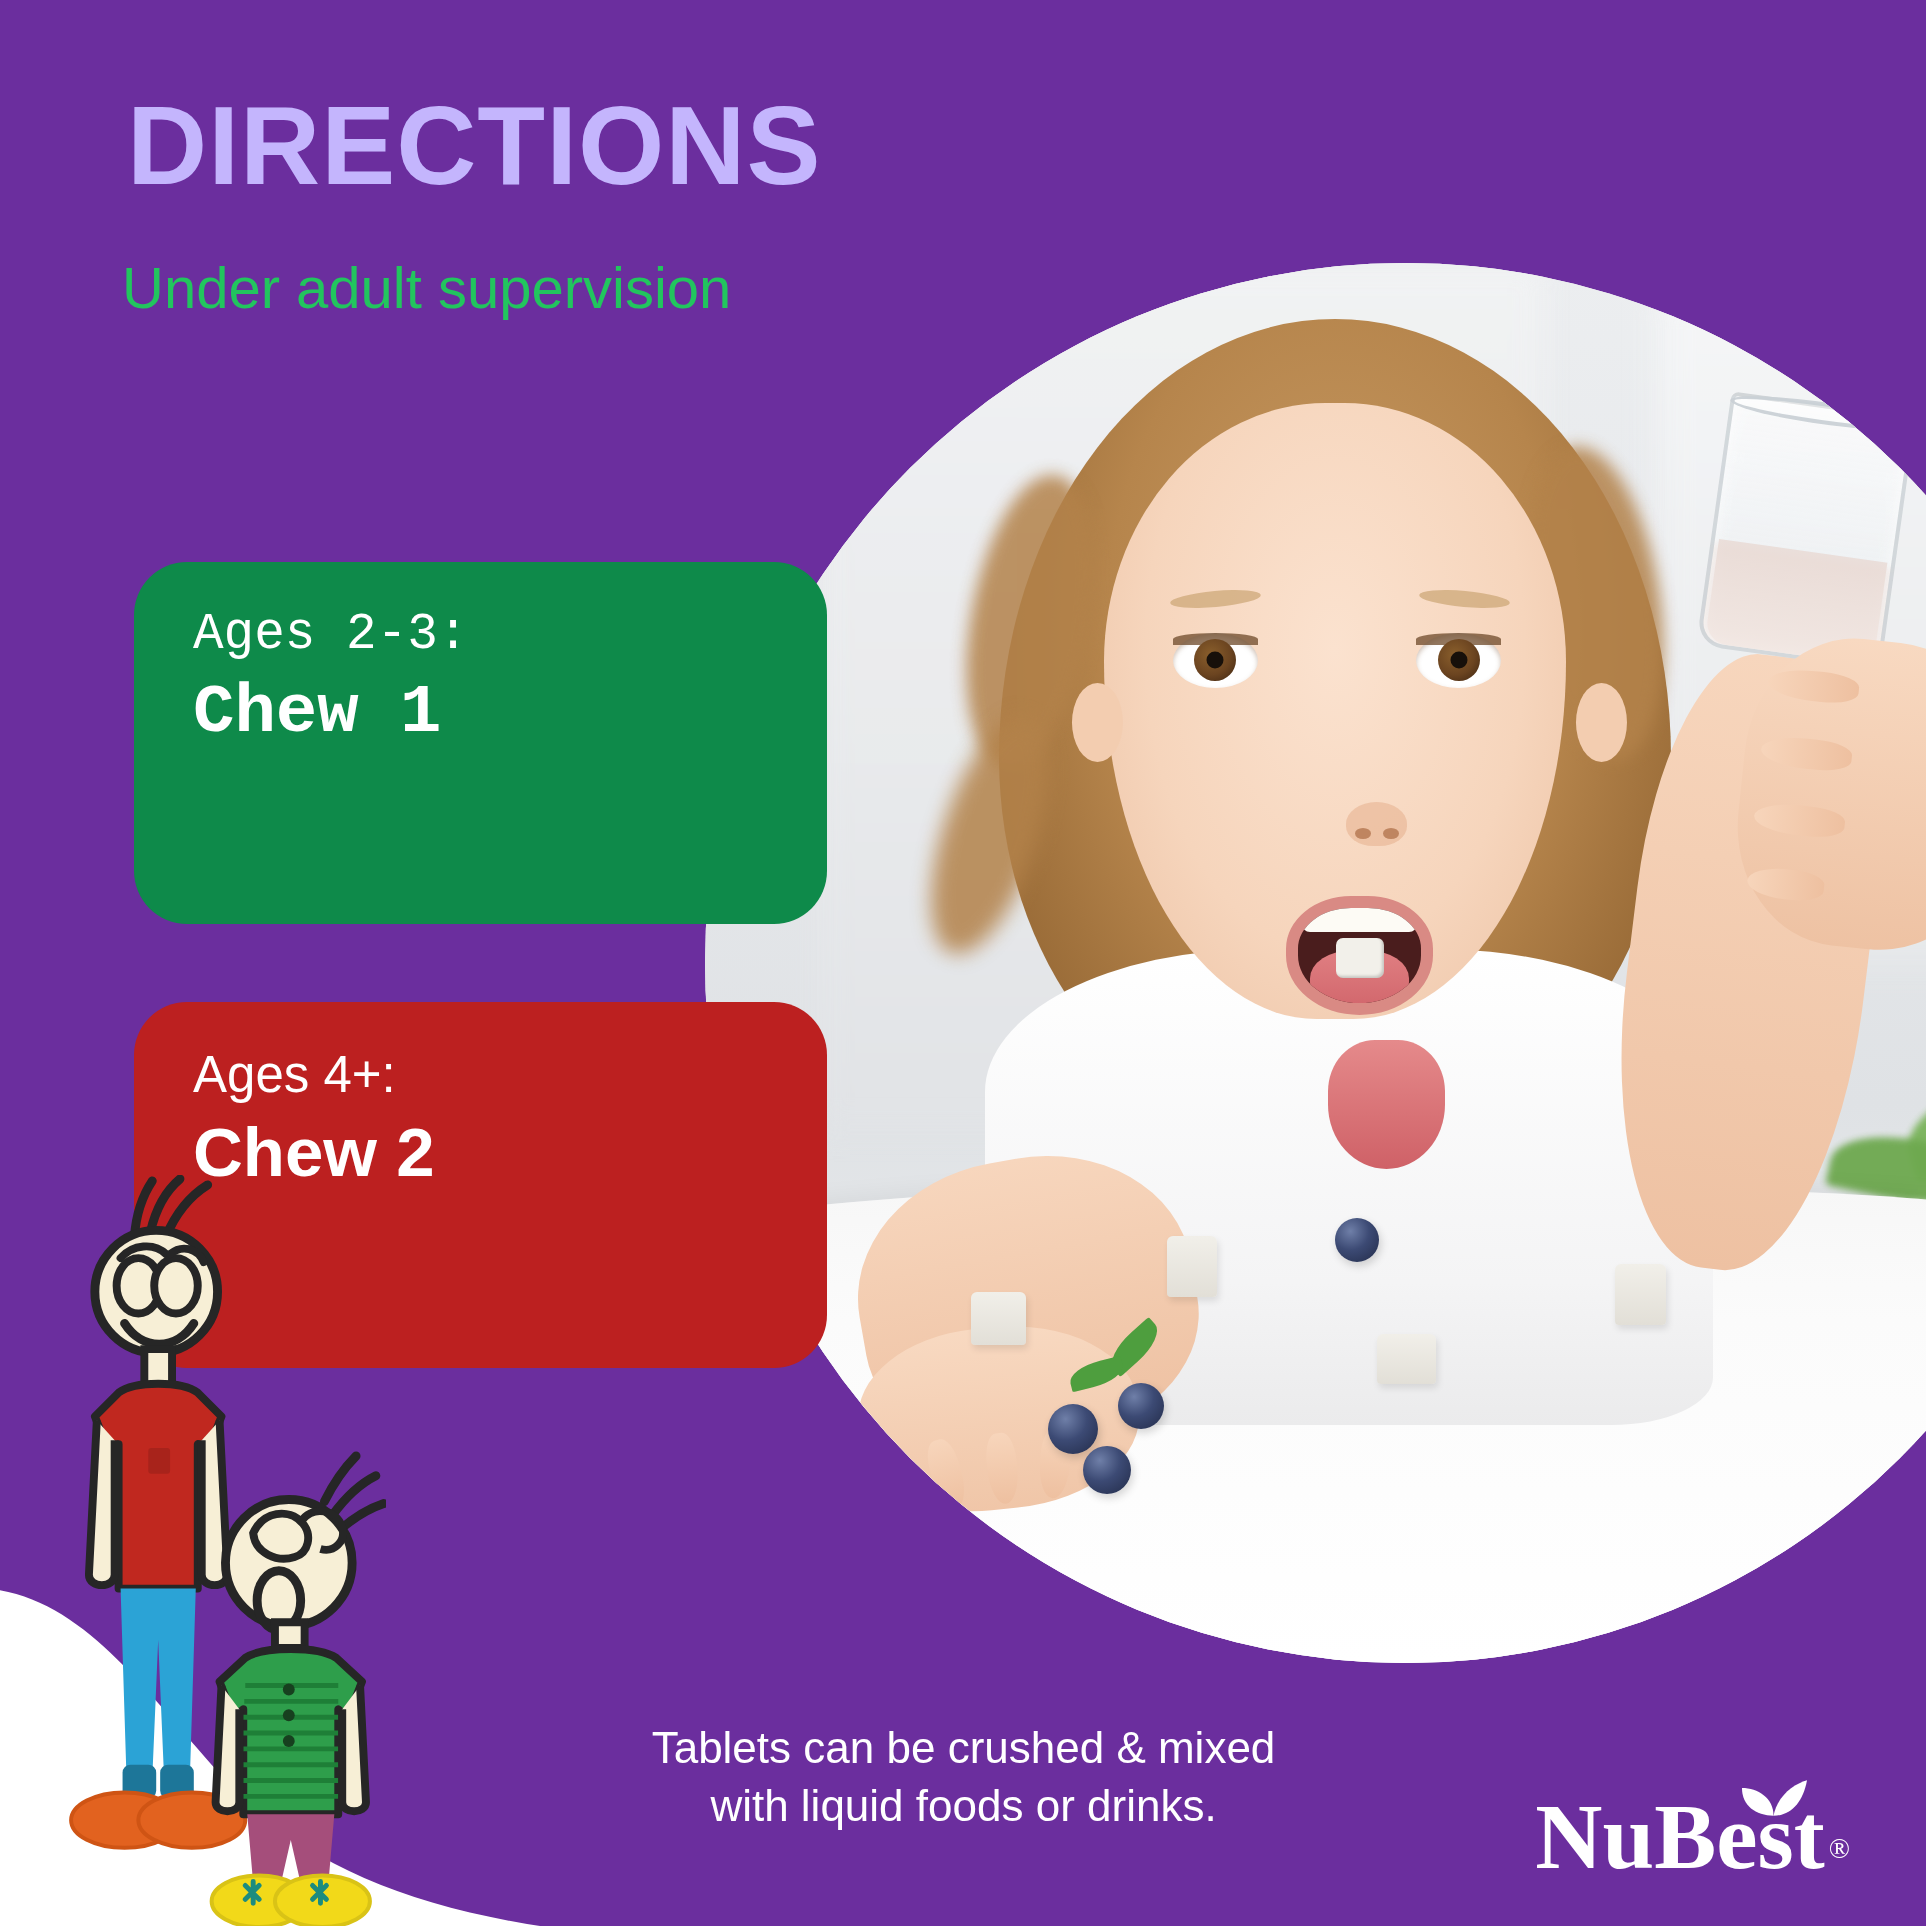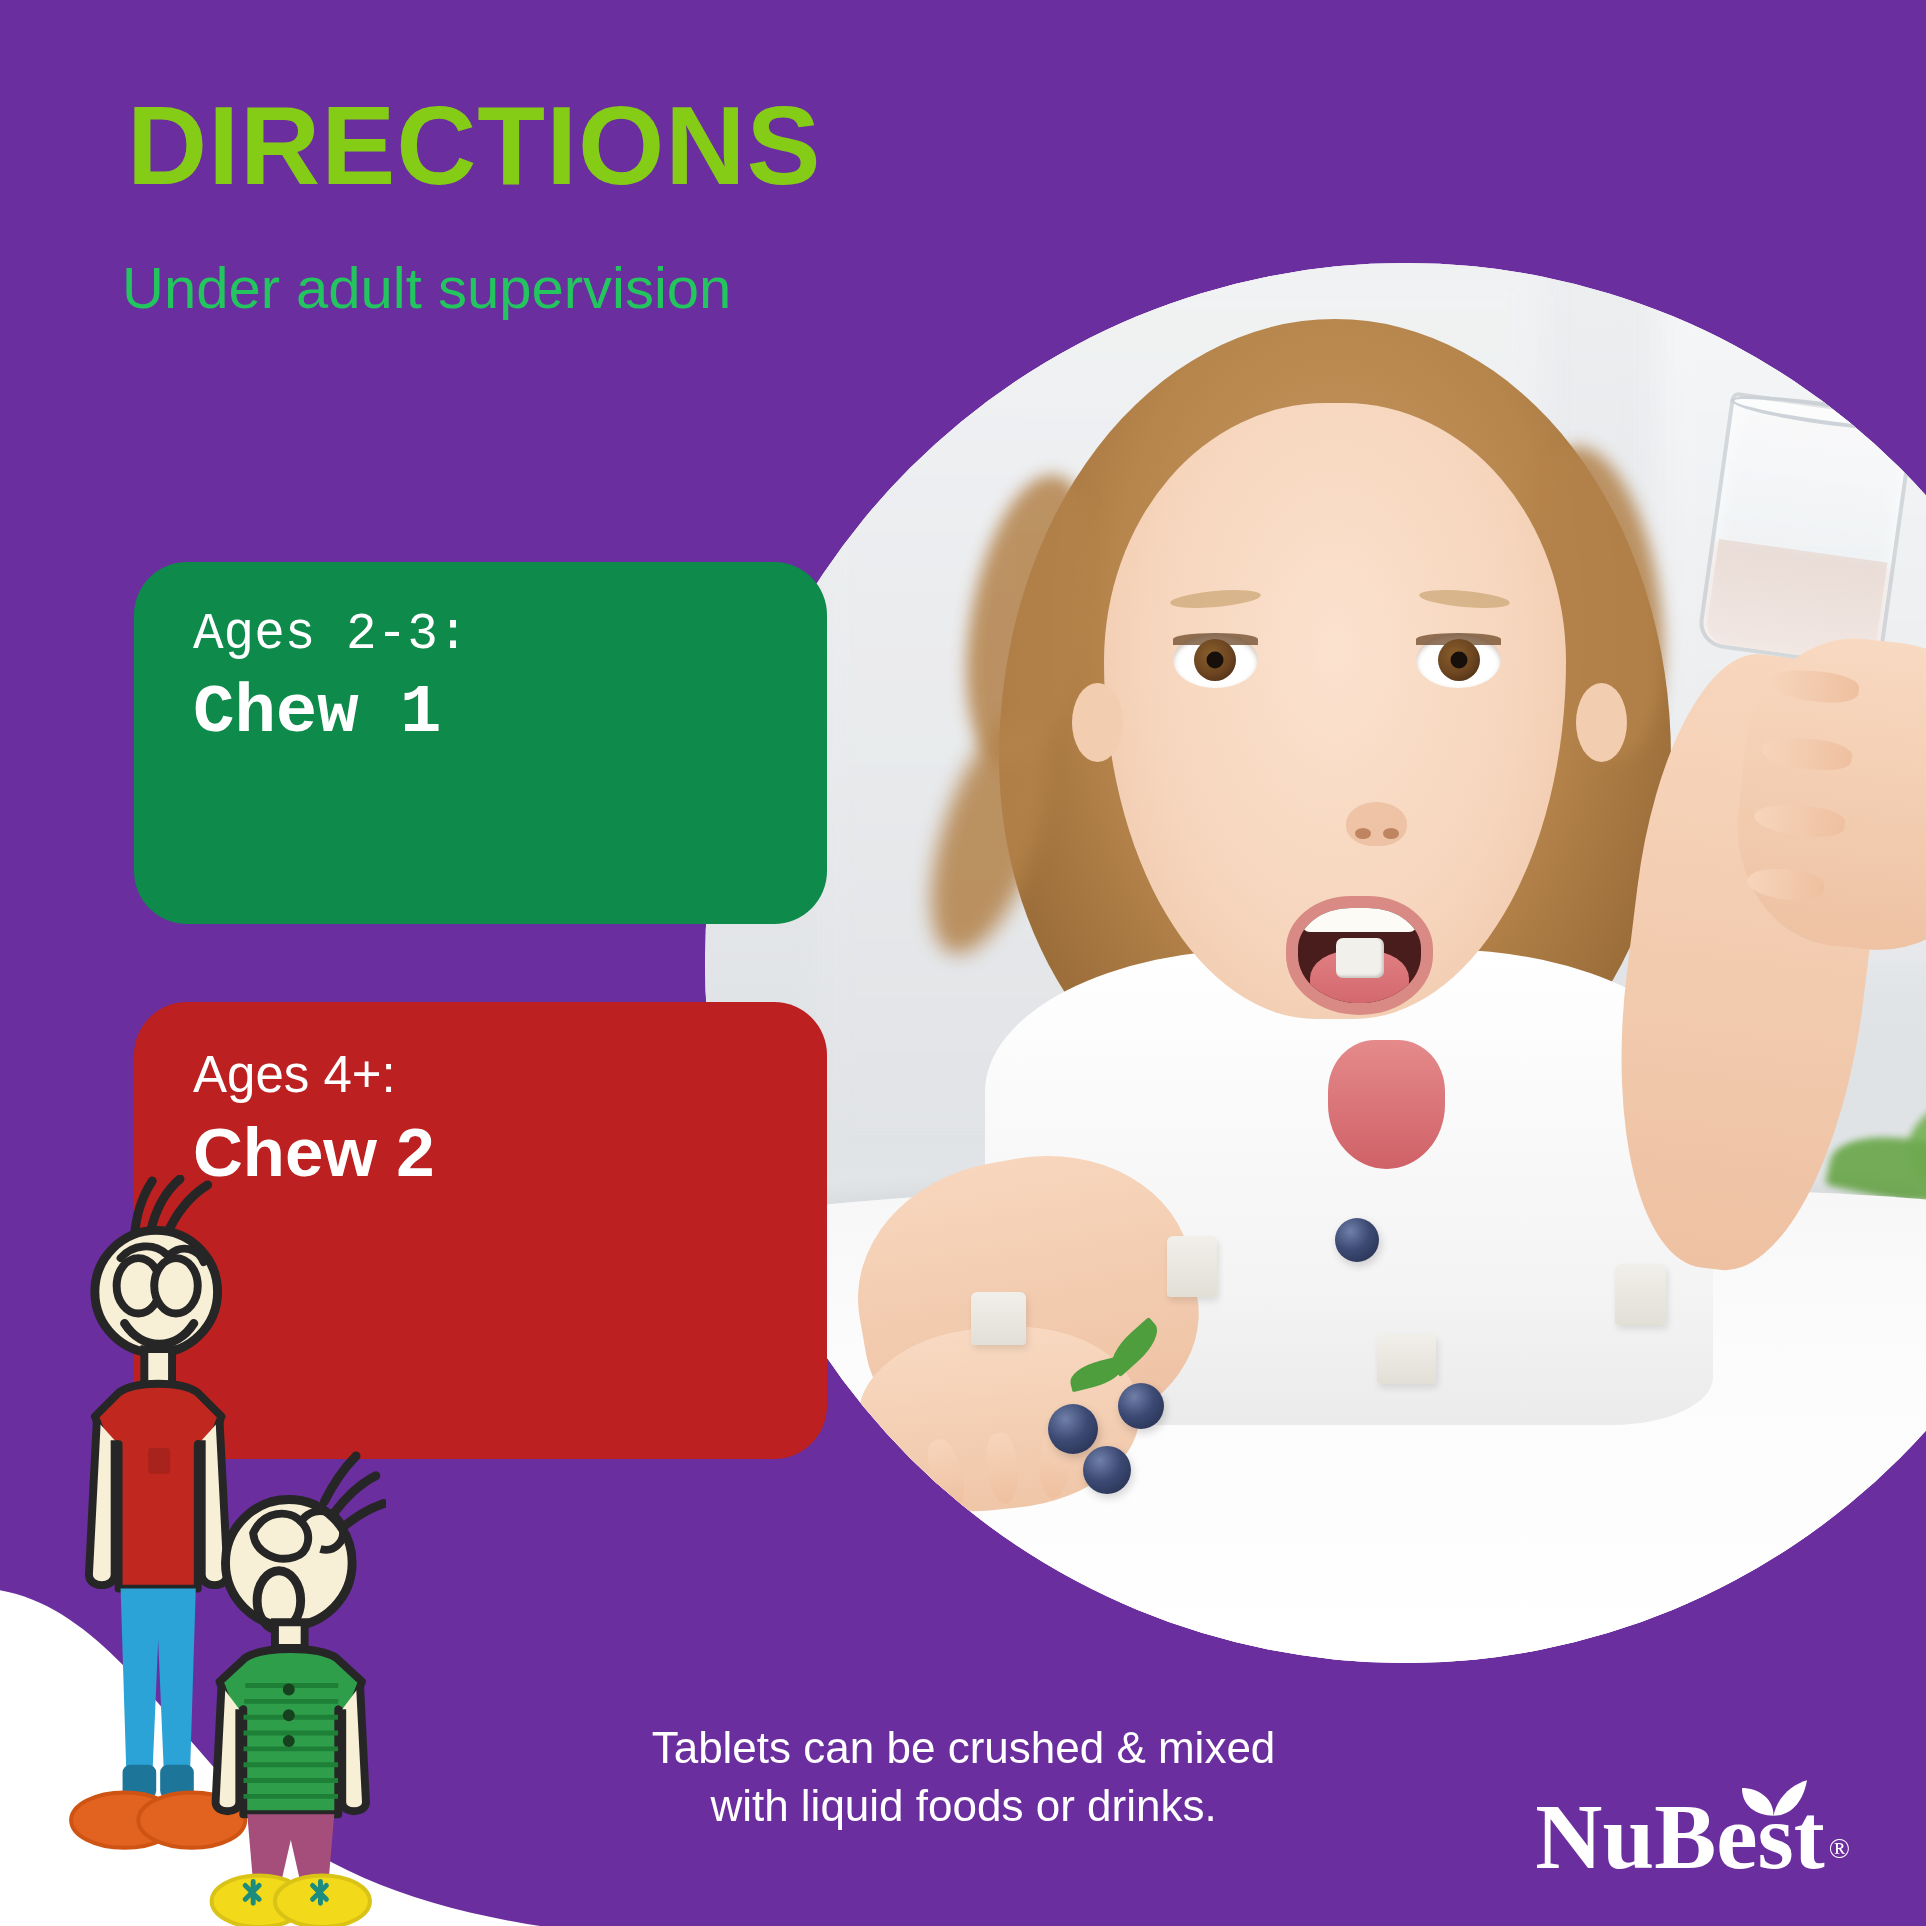--- a/index.html
+++ b/index.html
@@ -18,21 +18,21 @@
   }
 
   
   #title {
     position: absolute;
     left: 127px;
     top: 91px;
     font-size: 111px;
     font-weight: 700;
     letter-spacing: 1px;
-    color: #84cc16;
+    color: #c4b5fd;
     line-height: 1.0;
     white-space: nowrap;
   }
   #subtitle {
     position: absolute;
     left: 122px;
     top: 259px;
     font-size: 58px;
     font-weight: 400;
     color: #22c55e;
@@ -50,21 +50,21 @@
     padding: 46px 0 44px 59px;
   }
   #badge-young {
     top: 562px;
     height: 362px;
     background: #0E8A4A;
     font-family: Liberation Mono, monospace;
   }
   #badge-older {
     top: 1002px;
-    height: 457px;
+    height: 366px;
     background: #BC2020;
   }
   .dose-age {
     font-size: 51px;
     font-weight: 400;
     color: #ffffff;
     line-height: 1.05;
     margin-bottom: 12px;
   }
   .dose-instruction {

